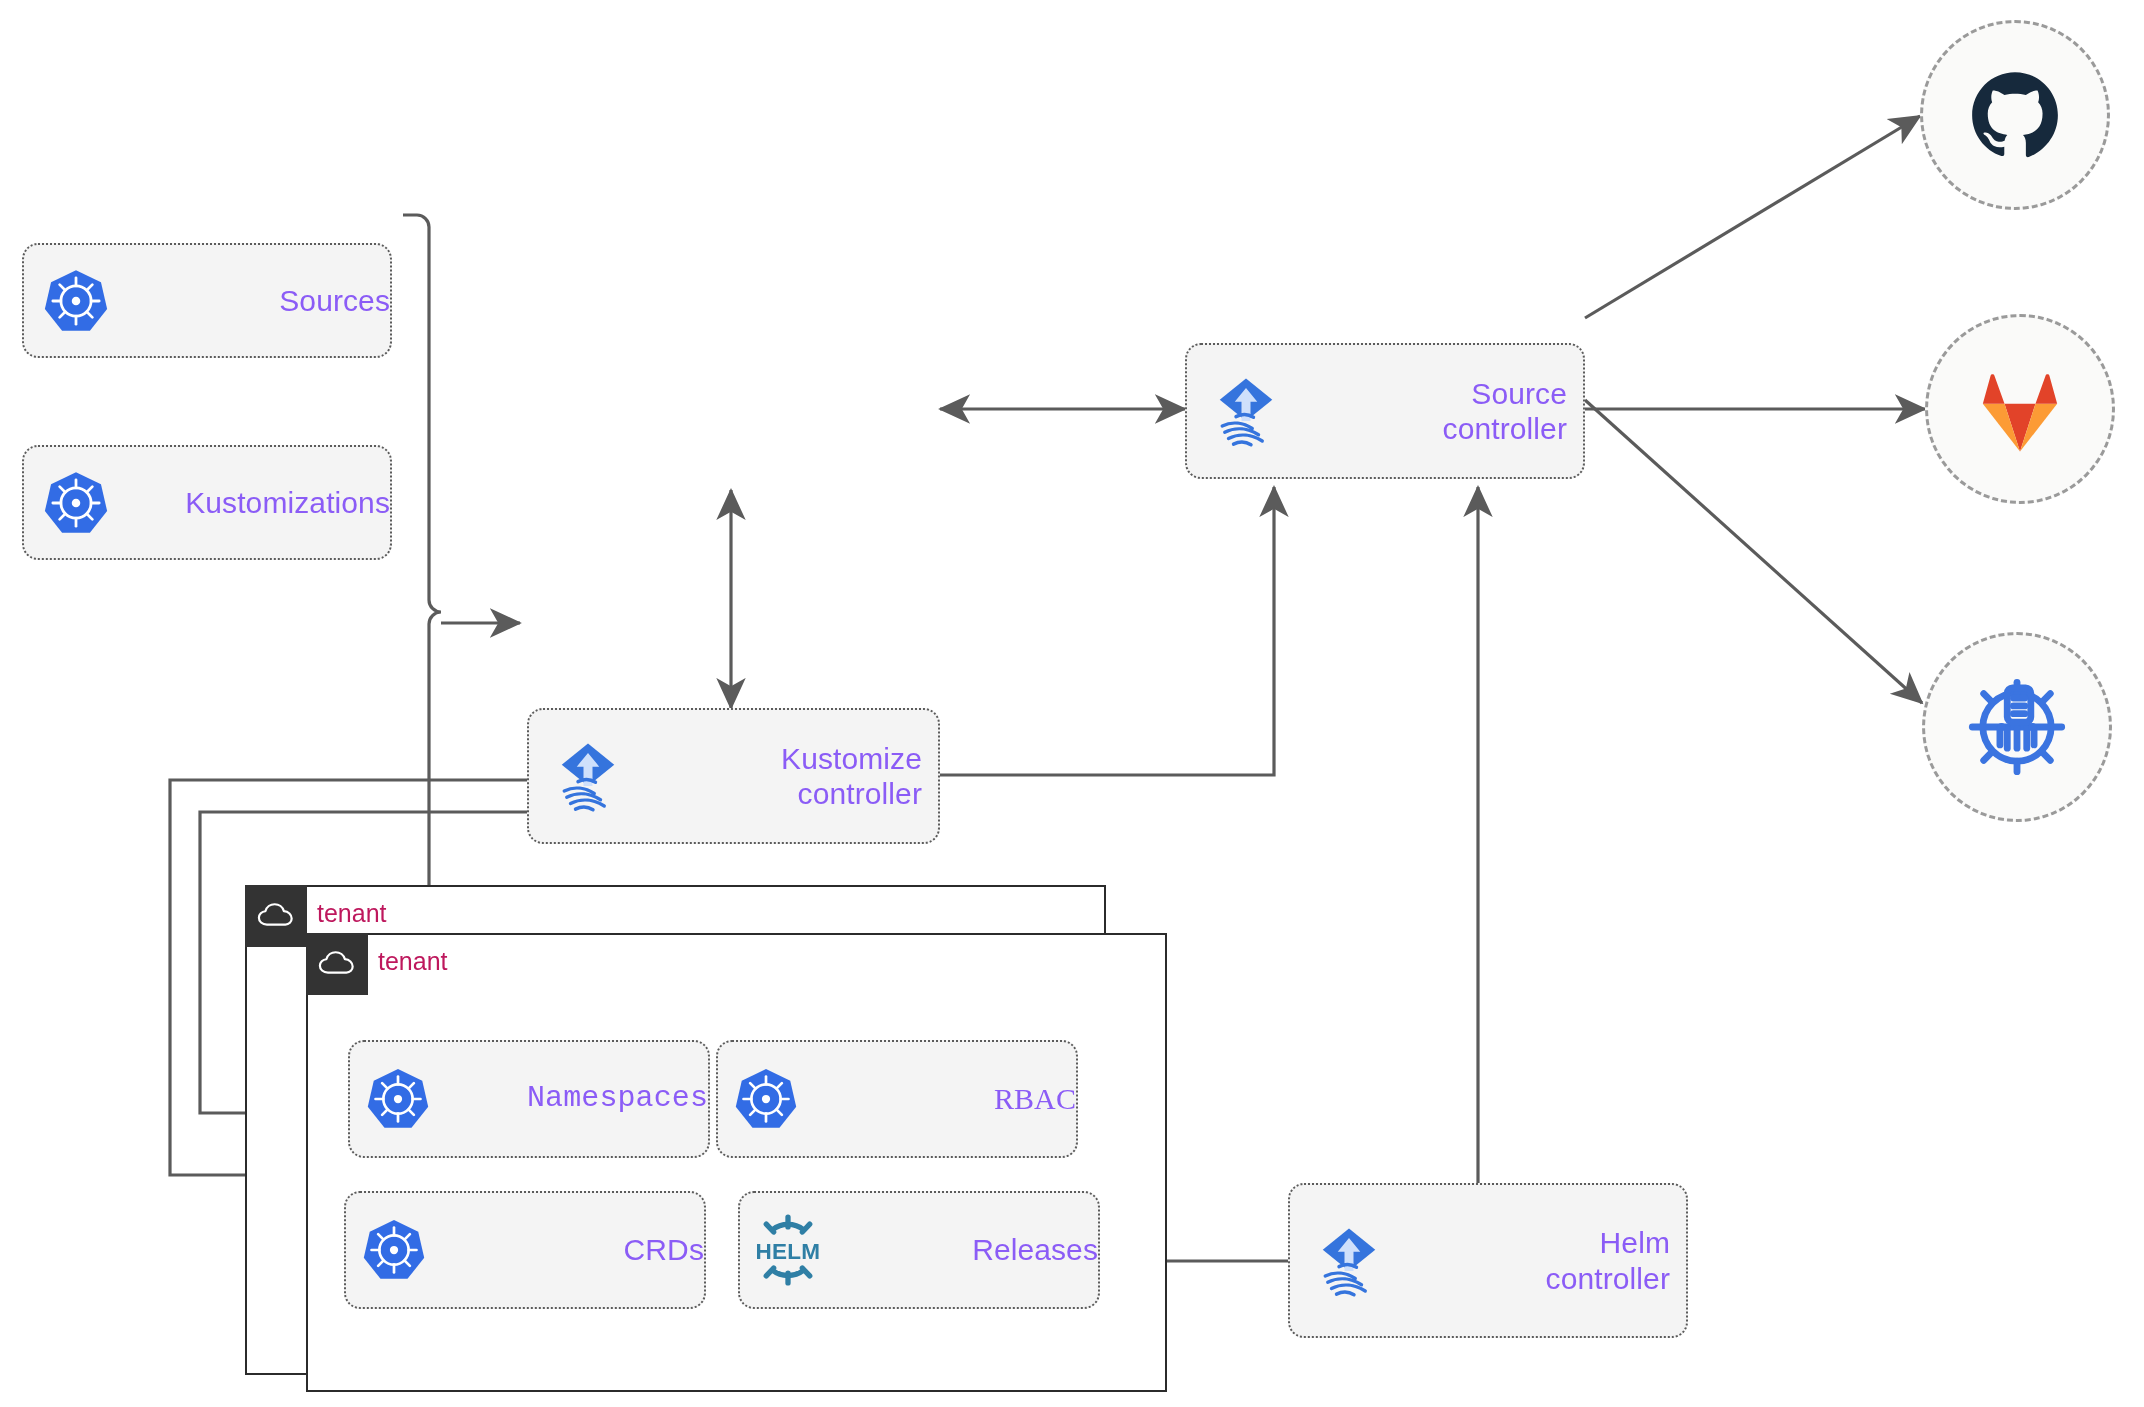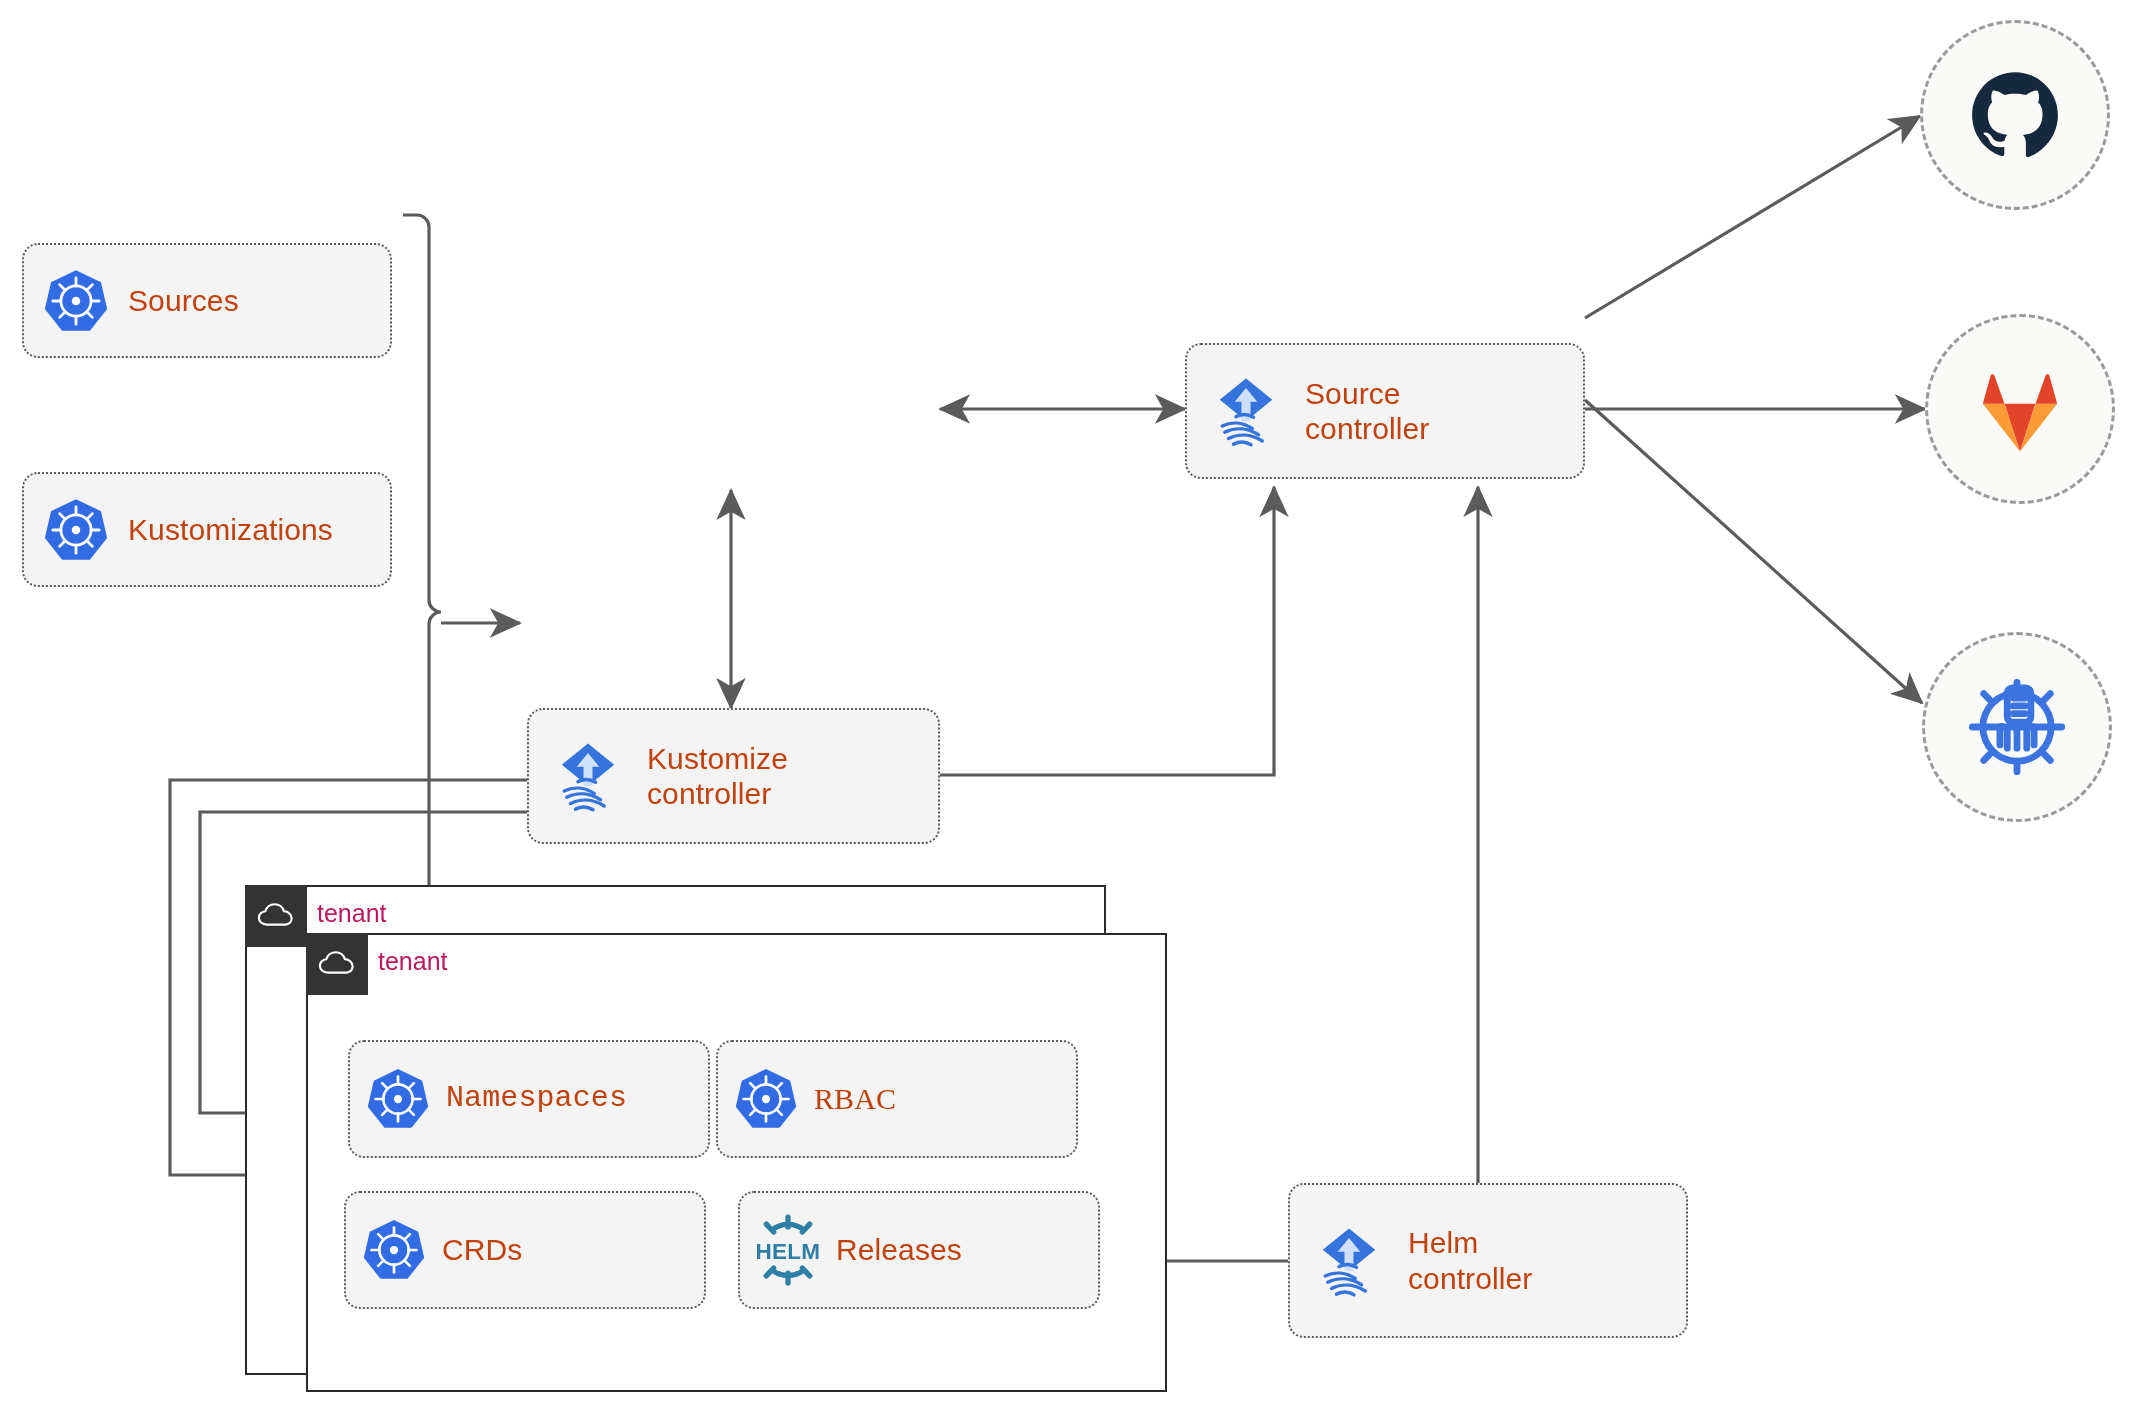--- a/index.html
+++ b/index.html
@@ -13,22 +13,22 @@
     background:#f4f4f4;
     border:2.5px dotted #5b5b5b;
     border-radius:16px;
     display:flex;
     align-items:center;
     box-sizing:border-box;
   }
   .card .ico{flex:0 0 auto;display:flex;align-items:center;justify-content:center;}
   .card .lbl{
     flex:1 1 auto;
-    text-align:left;
-    color:#c2410c;
+    text-align:right;
+    color:#8b5cf6;
     font-size:30px;
     line-height:1.18;
     white-space:pre-line;
     letter-spacing:.1px;
   }
   .card.two-line .lbl{font-size:30px;}
 
   
   .circ{
     position:absolute;
@@ -116,21 +116,21 @@
             <path d="M42.1 42.1 L47.4 47.4"></path>
           <path d="M21.9 42.1 L16.6 47.4"></path>
             <path d="M42.1 21.9 L47.4 16.6"></path>
         </g>
         <circle cx="32" cy="32" r="4" fill="#ffffff"></circle>
       </svg>
     </span>
     <span class="lbl">Sources</span>
   </div>
 
-  <div class="card" style="left:22px;top:472px;width:370px;height:115px;">
+  <div class="card" style="left:22px;top:445px;width:370px;height:115px;">
     <span class="ico" style="width:104px;">
       <svg width="68" height="68" viewBox="0 0 64 64">
         <path d="M32 3 L55.5 14.3 L61.3 39.6 L45.1 59.9 L18.9 59.9 L2.7 39.6 L8.5 14.3 Z" fill="#326ce5"></path>
         <g fill="none" stroke="#ffffff" stroke-width="2.6" stroke-linecap="round">
           <circle cx="32" cy="32" r="14.2"></circle>
           <path d="M32 17.8 V10.2"></path>
             <path d="M32 46.2 V53.8"></path>
           <path d="M17.8 32 H10.2"></path>
             <path d="M46.2 32 H53.8"></path>
           <path d="M21.9 21.9 L16.6 16.6"></path>

